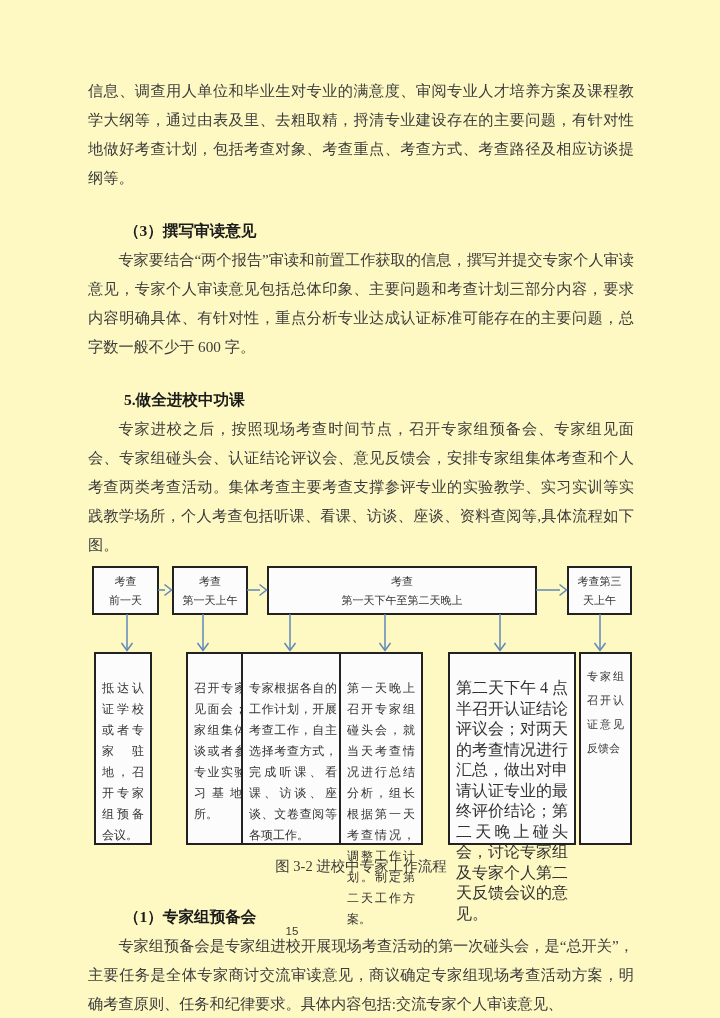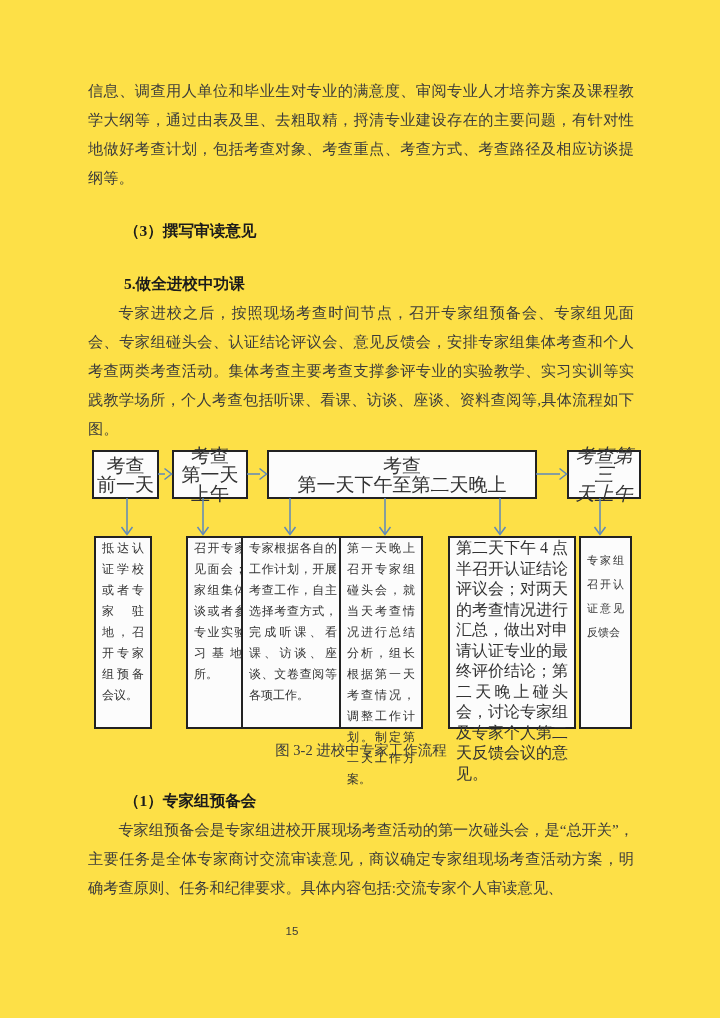--- a/index.html
+++ b/index.html
@@ -7,21 +7,21 @@
     width:720px;height:1018px;
     background:#ffffff;
     font-family:"Liberation Serif","DejaVu Serif",serif;
     color:#3c3c3c;
   }
   .page{
     position:relative;
     width:720px;height:1018px;
     box-sizing:border-box;
     padding:76px 86px 0 88px;
-    background:#fde047;
+    background:#fef9c3;
     overflow:hidden;
   }
   .body-par{
     margin:0;
     font-size:15.2px;
     line-height:29px;
     text-align:justify;
     color:#3c3c3c;
   }
   .indent{text-indent:2em;}
@@ -41,31 +41,31 @@
   .fbox{
     position:absolute;
     box-sizing:border-box;
     border:2px solid #222222;
     background:#fcfcfc;
   }
   .tbox{
     top:7px;height:49px;
     display:flex;align-items:center;justify-content:center;
     text-align:center;
-    font-size:19px;line-height:19px;
+    font-size:11px;line-height:19px;
     white-space:pre-line;
     color:#333;
   }
   .tb1{left:4px;width:67px;}
   .tb2{left:84px;width:76px;}
   .tb3{left:179px;width:270px;}
-  .tb4{left:479px;width:74px;font-style:italic;}
+  .tb4{left:479px;width:65px;}
   .bbox{
     top:93px;height:193px;
-    padding:0 6px;
+    padding:24px 6px;
     font-size:12px;line-height:21px;
     text-align:justify;
     color:#333;
   }
   .bb1{left:6px;width:58px;}
   .bb2{left:98px;width:82px;}
   .bb3{left:153px;width:104px;}
   .bb4{left:251px;width:84px;}
   .bb5{left:360px;width:128px;font-size:16px;line-height:20.5px;}
   .bb6{left:491px;width:53px;font-size:11px;line-height:24px;padding:10px 6px;}
@@ -94,20 +94,21 @@
 </style>
 </head>
 <body>
 
 <div class="page">
 
   <p class="body-par">信息、调查用人单位和毕业生对专业的满意度、审阅专业人才培养方案及课程教学大纲等，通过由表及里、去粗取精，捋清专业建设存在的主要问题，有针对性地做好考查计划，包括考查对象、考查重点、考查方式、考查路径及相应访谈提纲等。</p>
 
   <p class="head">（3）撰写审读意见</p>
 
+  <p class="body-par indent">专家要结合“两个报告”审读和前置工作获取的信息，撰写并提交专家个人审读意见，专家个人审读意见包括总体印象、主要问题和考查计划三部分内容，要求内容明确具体、有针对性，重点分析专业达成认证标准可能存在的主要问题，总字数一般不少于 600 字。</p>
 
   <p class="head">5.做全进校中功课</p>
 
   <p class="body-par indent">专家进校之后，按照现场考查时间节点，召开专家组预备会、专家组见面会、专家组碰头会、认证结论评议会、意见反馈会，安排专家组集体考查和个人考查两类考查活动。集体考查主要考查支撑参评专业的实验教学、实习实训等实践教学场所，个人考查包括听课、看课、访谈、座谈、资料查阅等,具体流程如下图。</p>
 
   <div class="flowchart">
 
     <div class="fbox tbox tb1">考查
 前一天</div>
     <div class="fbox tbox tb2">考查

